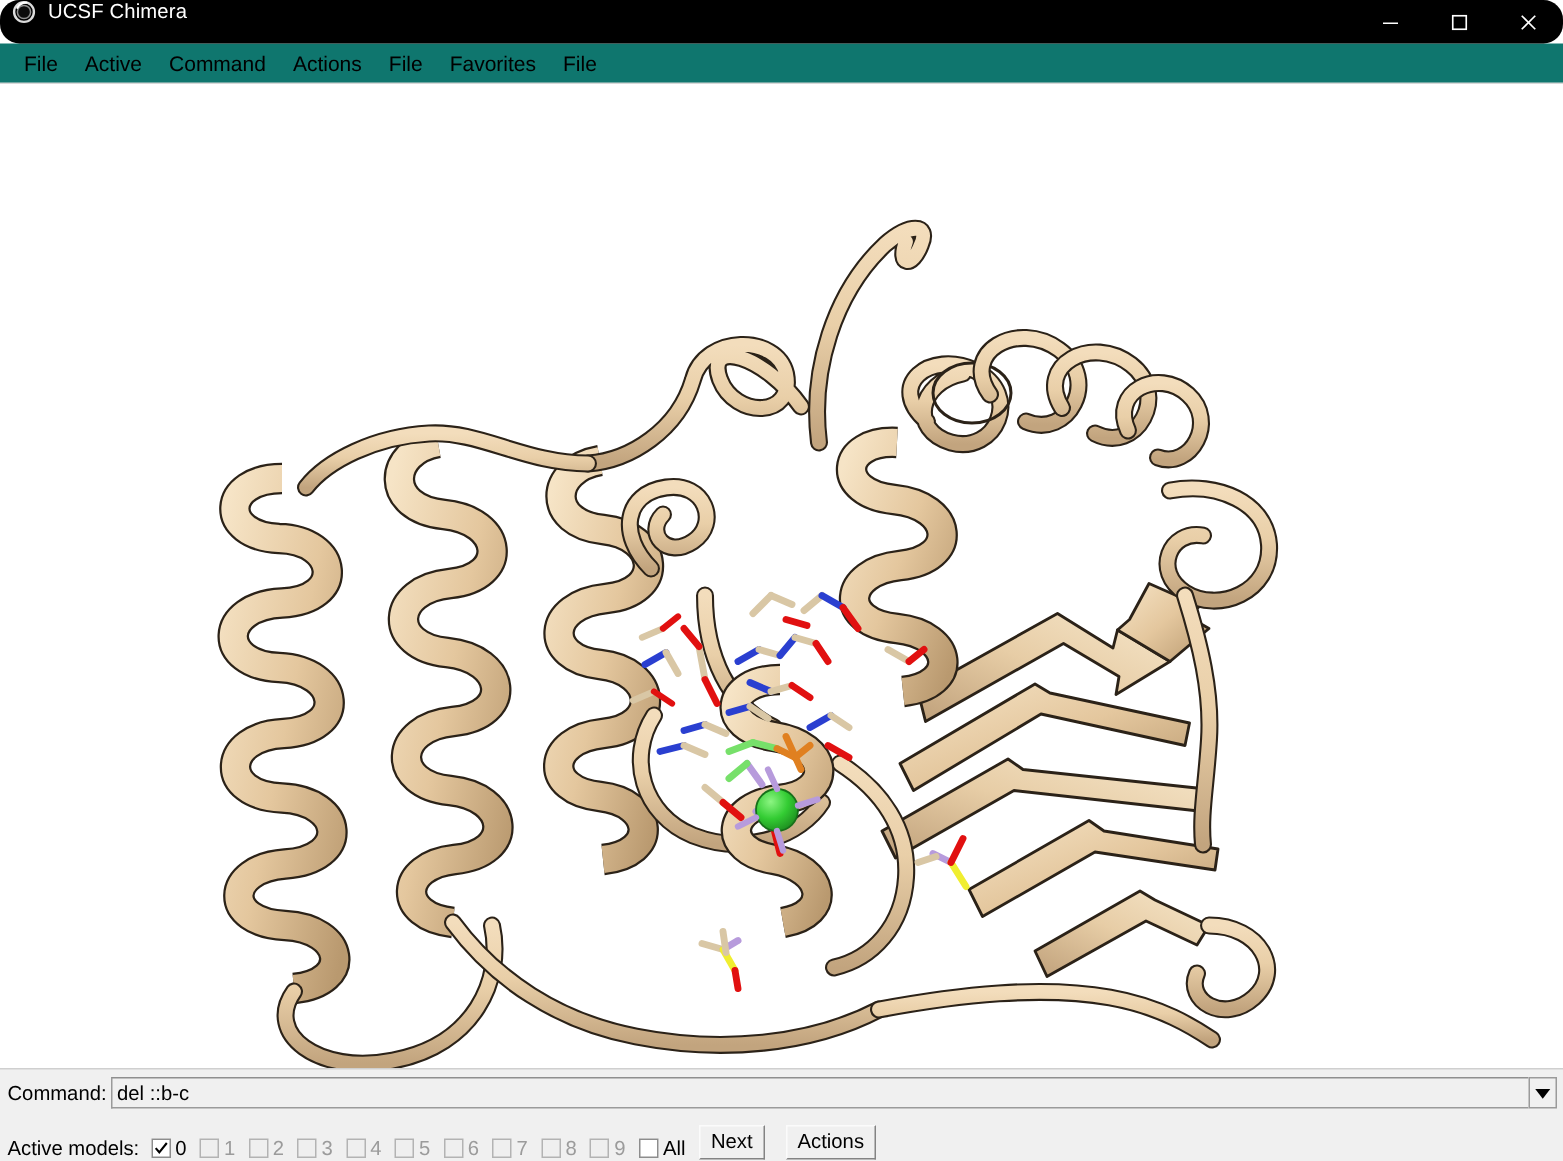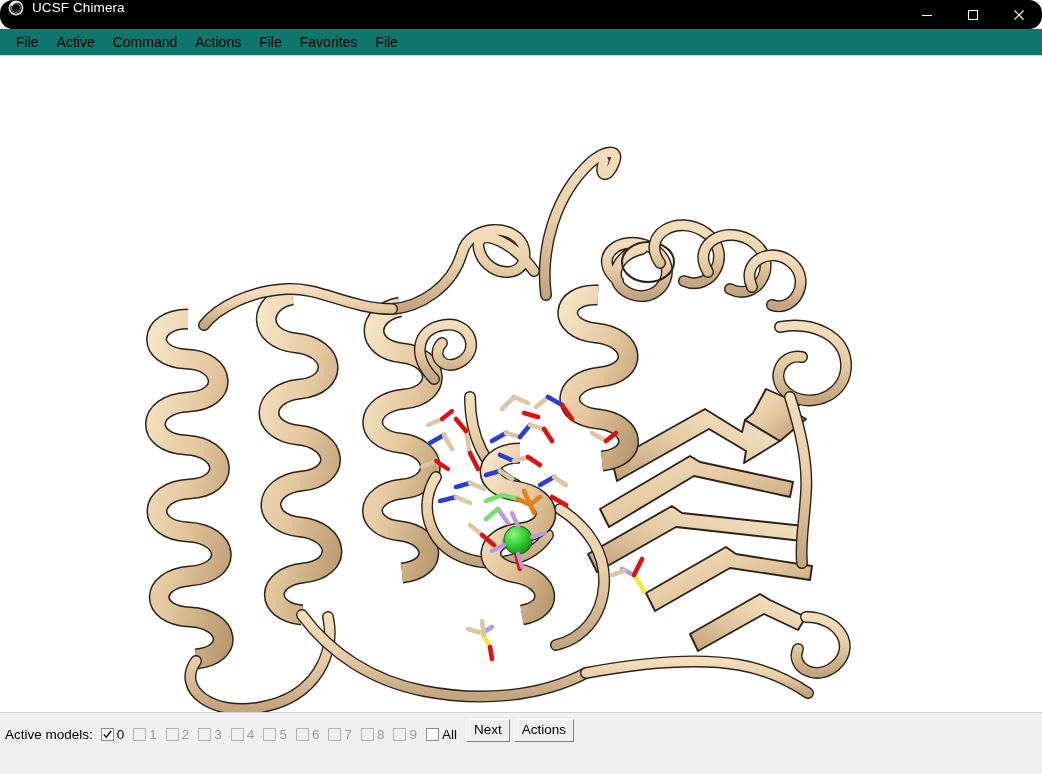--- a/index.html
+++ b/index.html
@@ -183,21 +183,21 @@
     font-family: "Liberation Sans", sans-serif;
     font-size: 13.5px;
     color: #000;
     background: #f0f0f0;
     border: 1px solid #a0a0a0;
     border-top-color: #fbfbfb;
     border-left-color: #fbfbfb;
     border-right-color: #838383;
     border-bottom-color: #838383;
     padding: 2px 7px 3px 7px;
-    margin-right: 4px;
+    margin-right: 14px;
     cursor: default;
     line-height: 16px;
   }
 </style>
 </head>
 <body>
 
 <div id="titlebar">
   <span id="app-icon">
     <svg width="16" height="16" viewBox="0 0 16 16">
@@ -468,20 +468,29 @@
         <line x1="634" y1="518" x2="644" y2="534" stroke="#f0ee30"></line>
         <line x1="634" y1="518" x2="642" y2="502" stroke="#e11010"></line>
         <line x1="612" y1="518" x2="624" y2="514" stroke="#d9c7a5"></line>
       </g>
     </g>
   </svg>
 </div>
 
 <div id="bottom-panel">
 
+  <div id="command-row">
+    <span id="command-label">Command:</span>
+    <input id="command-input" type="text" value="del ::b-c" style="">
+    <div id="command-dropdown">
+      <svg width="11" height="8" viewBox="0 0 11 8">
+        <polygon points="0.5,1 10.5,1 5.5,7.5" fill="#000000"></polygon>
+      </svg>
+    </div>
+  </div>
 
   <div id="models-row">
     <span id="models-label">Active models:</span>
 
     <div class="model-cb">
       <span class="cbox">
         <svg width="9" height="9" viewBox="0 0 9 9">
           <polyline points="0.8,4.4 3.2,7.2 8.2,1" fill="none" stroke="#000" stroke-width="1.4"></polyline>
         </svg>
       </span>

